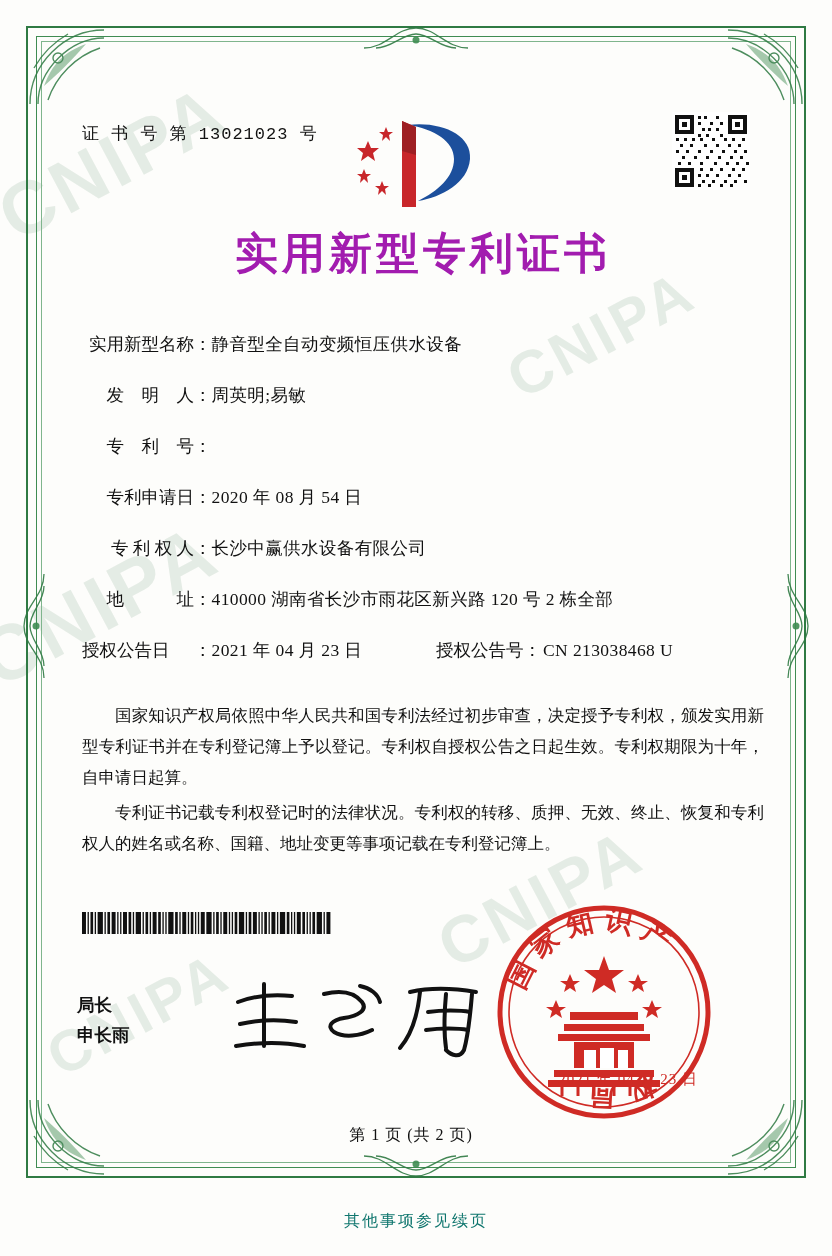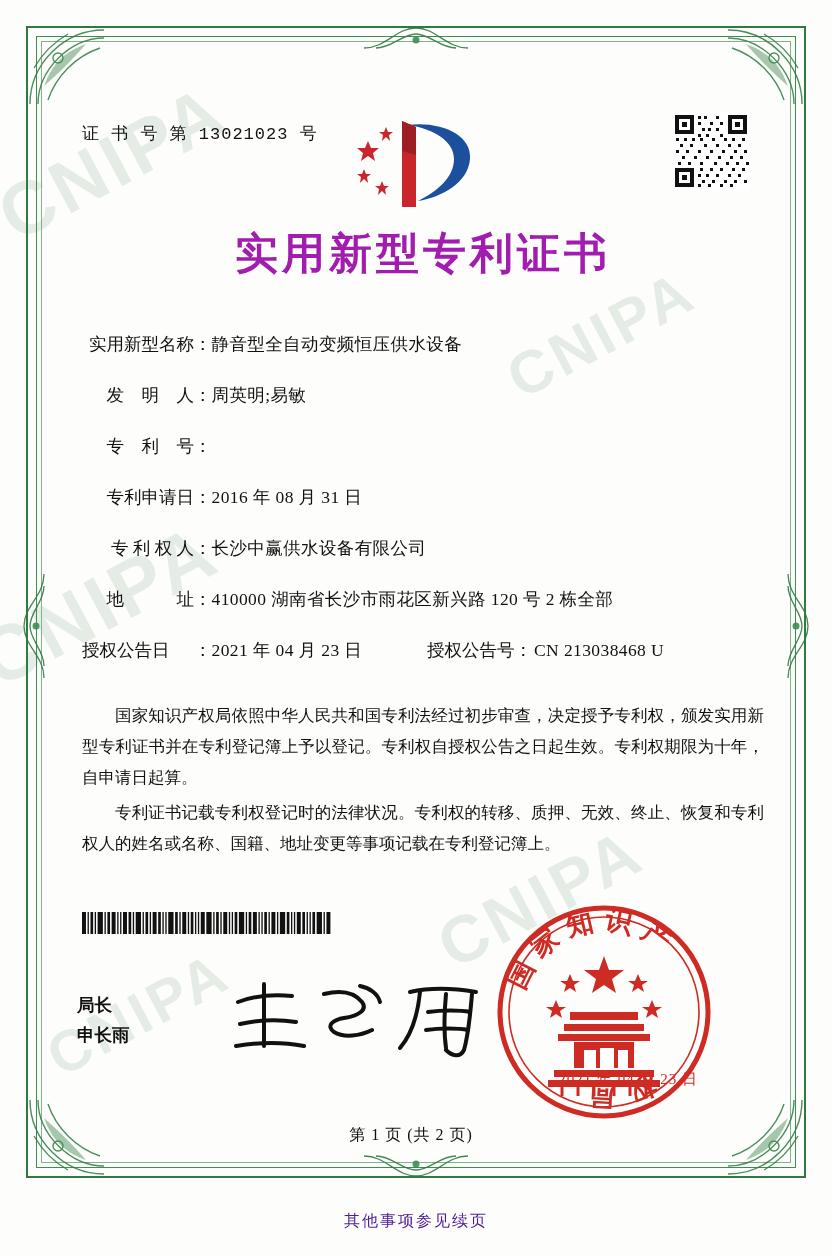--- a/index.html
+++ b/index.html
@@ -175,20 +175,21 @@
   .split-label {
     width: 112px;
     flex: 0 0 112px;
     display: flex;
     justify-content: space-between;
     font-family: Liberation Serif, serif;
   }
   .split-label2 {
     flex: 0 0 auto;
     padding-right: 2px;
+    margin-left: 9px;
   }
 
   .paragraphs {
     position: absolute;
     top: 640px;
     left: 22px;
     right: 8px;
     font-size: 16.5px;
     line-height: 31px;
     text-align: justify;
@@ -251,21 +252,21 @@
   }
 
   .footer-note {
     position: absolute;
     bottom: 24px;
     left: 0;
     right: 0;
     text-align: center;
     font-size: 16px;
     letter-spacing: 2px;
-    color: #4c1d95;
+    color: #0f766e;
   }
 </style>
 </head>
 <body>
 
 <div class="page">
 
   <div class="watermark wm1">CNIPA</div>
   <div class="watermark wm2">CNIPA</div>
   <div class="watermark wm3">CNIPA</div>
@@ -498,21 +499,21 @@
           <span>专　利　号</span>
         </div>
         <div class="field-colon">：</div>
       </div>
 
       <div class="field-row">
         <div class="field-label">
           <span>专利申请日</span>
         </div>
         <div class="field-colon">：</div>
-        <div class="field-value">2016 年 08 月 31 日</div>
+        <div class="field-value">2020 年 08 月 54 日</div>
       </div>
 
       <div class="field-row">
         <div class="field-label">
           <span>专 利 权 人</span>
         </div>
         <div class="field-colon">：</div>
         <div class="field-value">长沙中赢供水设备有限公司</div>
       </div>
 

